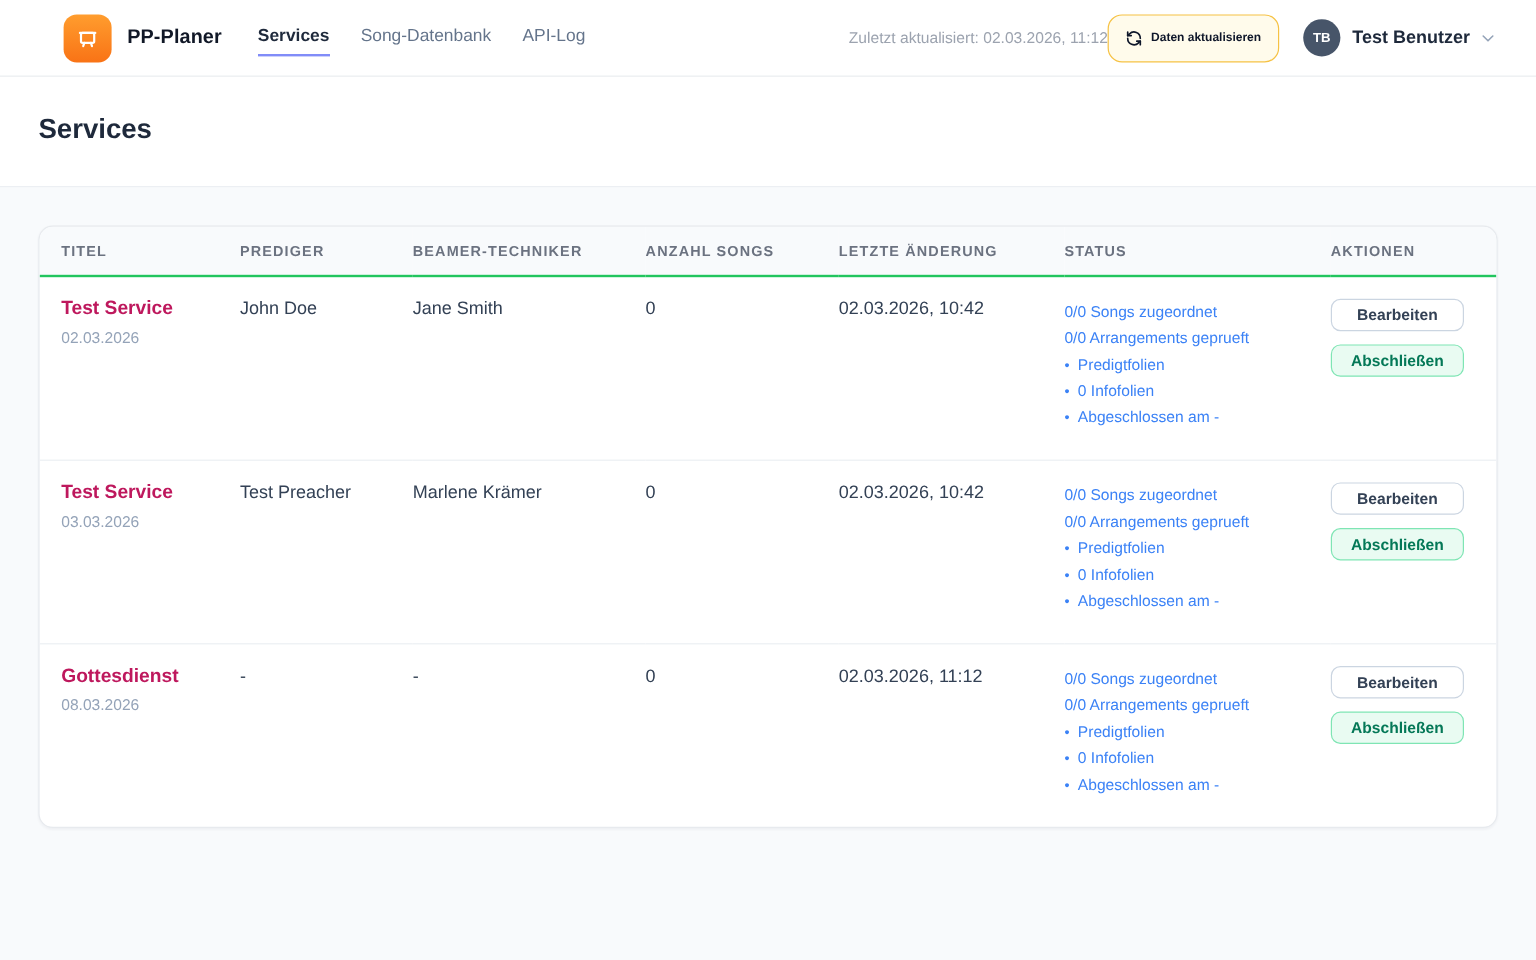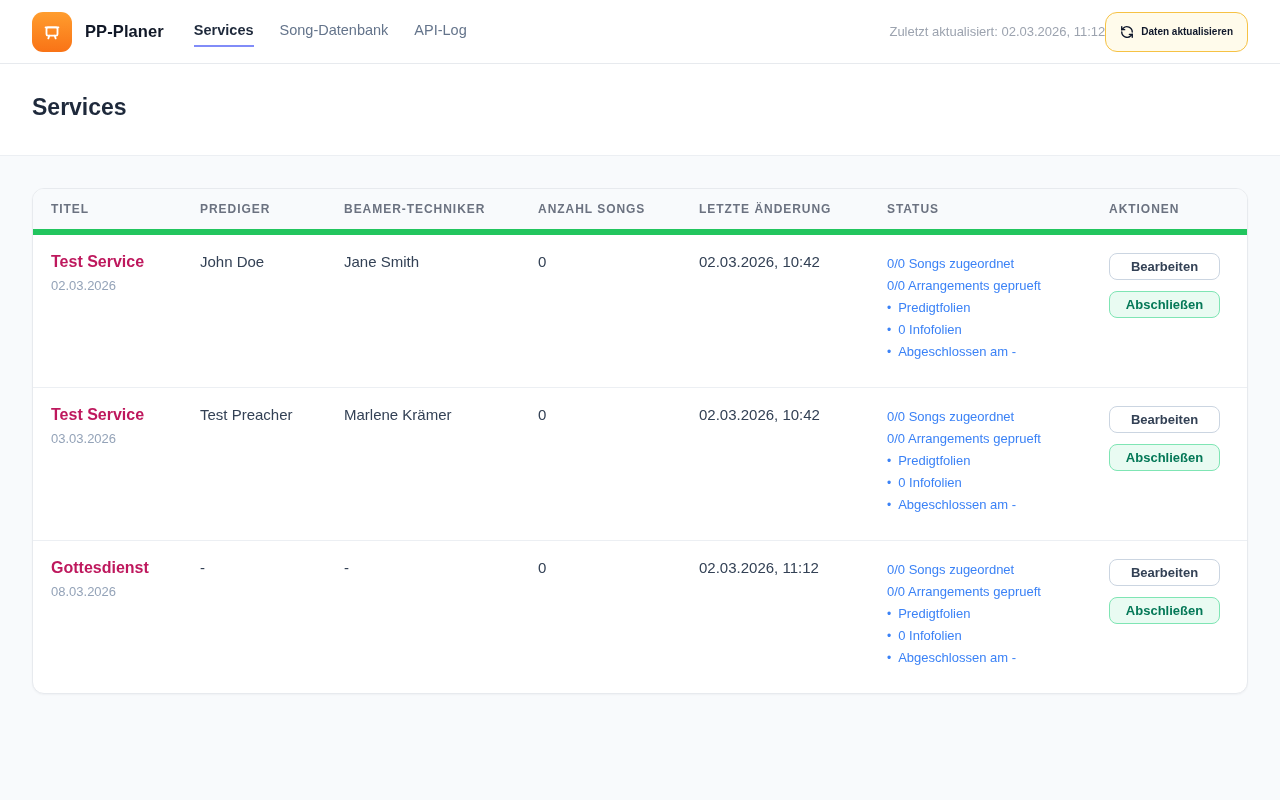--- a/index.html
+++ b/index.html
@@ -13,21 +13,21 @@
   
   .topbar {
     height: 64px;
     background: #ffffff;
     border-bottom: 1px solid #e7eaee;
     display: flex;
     align-items: center;
     justify-content: space-between;
     padding: 0 32px;
   }
-  .topbar-left { display: flex; align-items: center; }
+  .topbar-left { display: flex; align-items: center; margin-left: 21px; }
   .logo {
     width: 40px; height: 40px;
     border-radius: 11px;
     background: linear-gradient(180deg, #ff9d2e 0%, #f97316 100%);
     display: flex; align-items: center; justify-content: center;
     flex: 0 0 auto;
   }
   .brand {
     font-size: 16.5px; font-weight: 700; color: #111827;
     margin-left: 13px; letter-spacing: .1px;
@@ -90,21 +90,21 @@
     overflow: hidden;
   }
   table { width: 100%; border-collapse: collapse; table-layout: fixed; }
   thead tr { background: #f8fafc; }
   th {
     text-align: left;
     font-size: 12px; font-weight: 600;
     color: #6b7280; letter-spacing: .08em;
     text-transform: uppercase;
     padding: 13px 10px 13px 0;
-    border-bottom: 6px solid #22c55e;
+    border-bottom: 2px solid #22c55e;
   }
   th:first-child, td:first-child { padding-left: 18px; }
   tbody tr { border-bottom: 1px solid #eceff3; vertical-align: top; }
   tbody tr:last-child { border-bottom: none; }
   td { padding: 18px 10px 24px 0; font-size: 15px; color: #334155; }
   .svc-title { font-size: 16px; font-weight: 600; color: #be185d; }
   .svc-date { font-size: 13px; color: #94a3b8; margin-top: 7px; }
 
   .status-list { list-style: none; }
   .status-list li {
@@ -151,20 +151,29 @@
       <span class="icon">
         <svg width="14" height="14" viewBox="0 0 24 24" fill="none" stroke="currentColor" stroke-width="2.4" stroke-linecap="round" stroke-linejoin="round">
           <path d="M21 12a9 9 0 0 0-15.5-6.3L3 8"></path>
           <path d="M3 3v5h5"></path>
           <path d="M3 12a9 9 0 0 0 15.5 6.3L21 16"></path>
           <path d="M21 21v-5h-5"></path>
         </svg>
       </span>
       <span>Daten aktualisieren</span>
     </button>
+    <div class="user">
+      <div class="avatar">TB</div>
+      <span class="user-name">Test Benutzer</span>
+      <span class="icon">
+        <svg width="16" height="16" viewBox="0 0 24 24" fill="none" stroke="#94a3b8" stroke-width="2" stroke-linecap="round" stroke-linejoin="round">
+          <path d="M6 9l6 6 6-6"></path>
+        </svg>
+      </span>
+    </div>
   </div>
 </header>
 
 <section class="page-head">
   <div>
     <h1 class="page-title">Services</h1>
   </div>
 </section>
 
 <main class="content">

